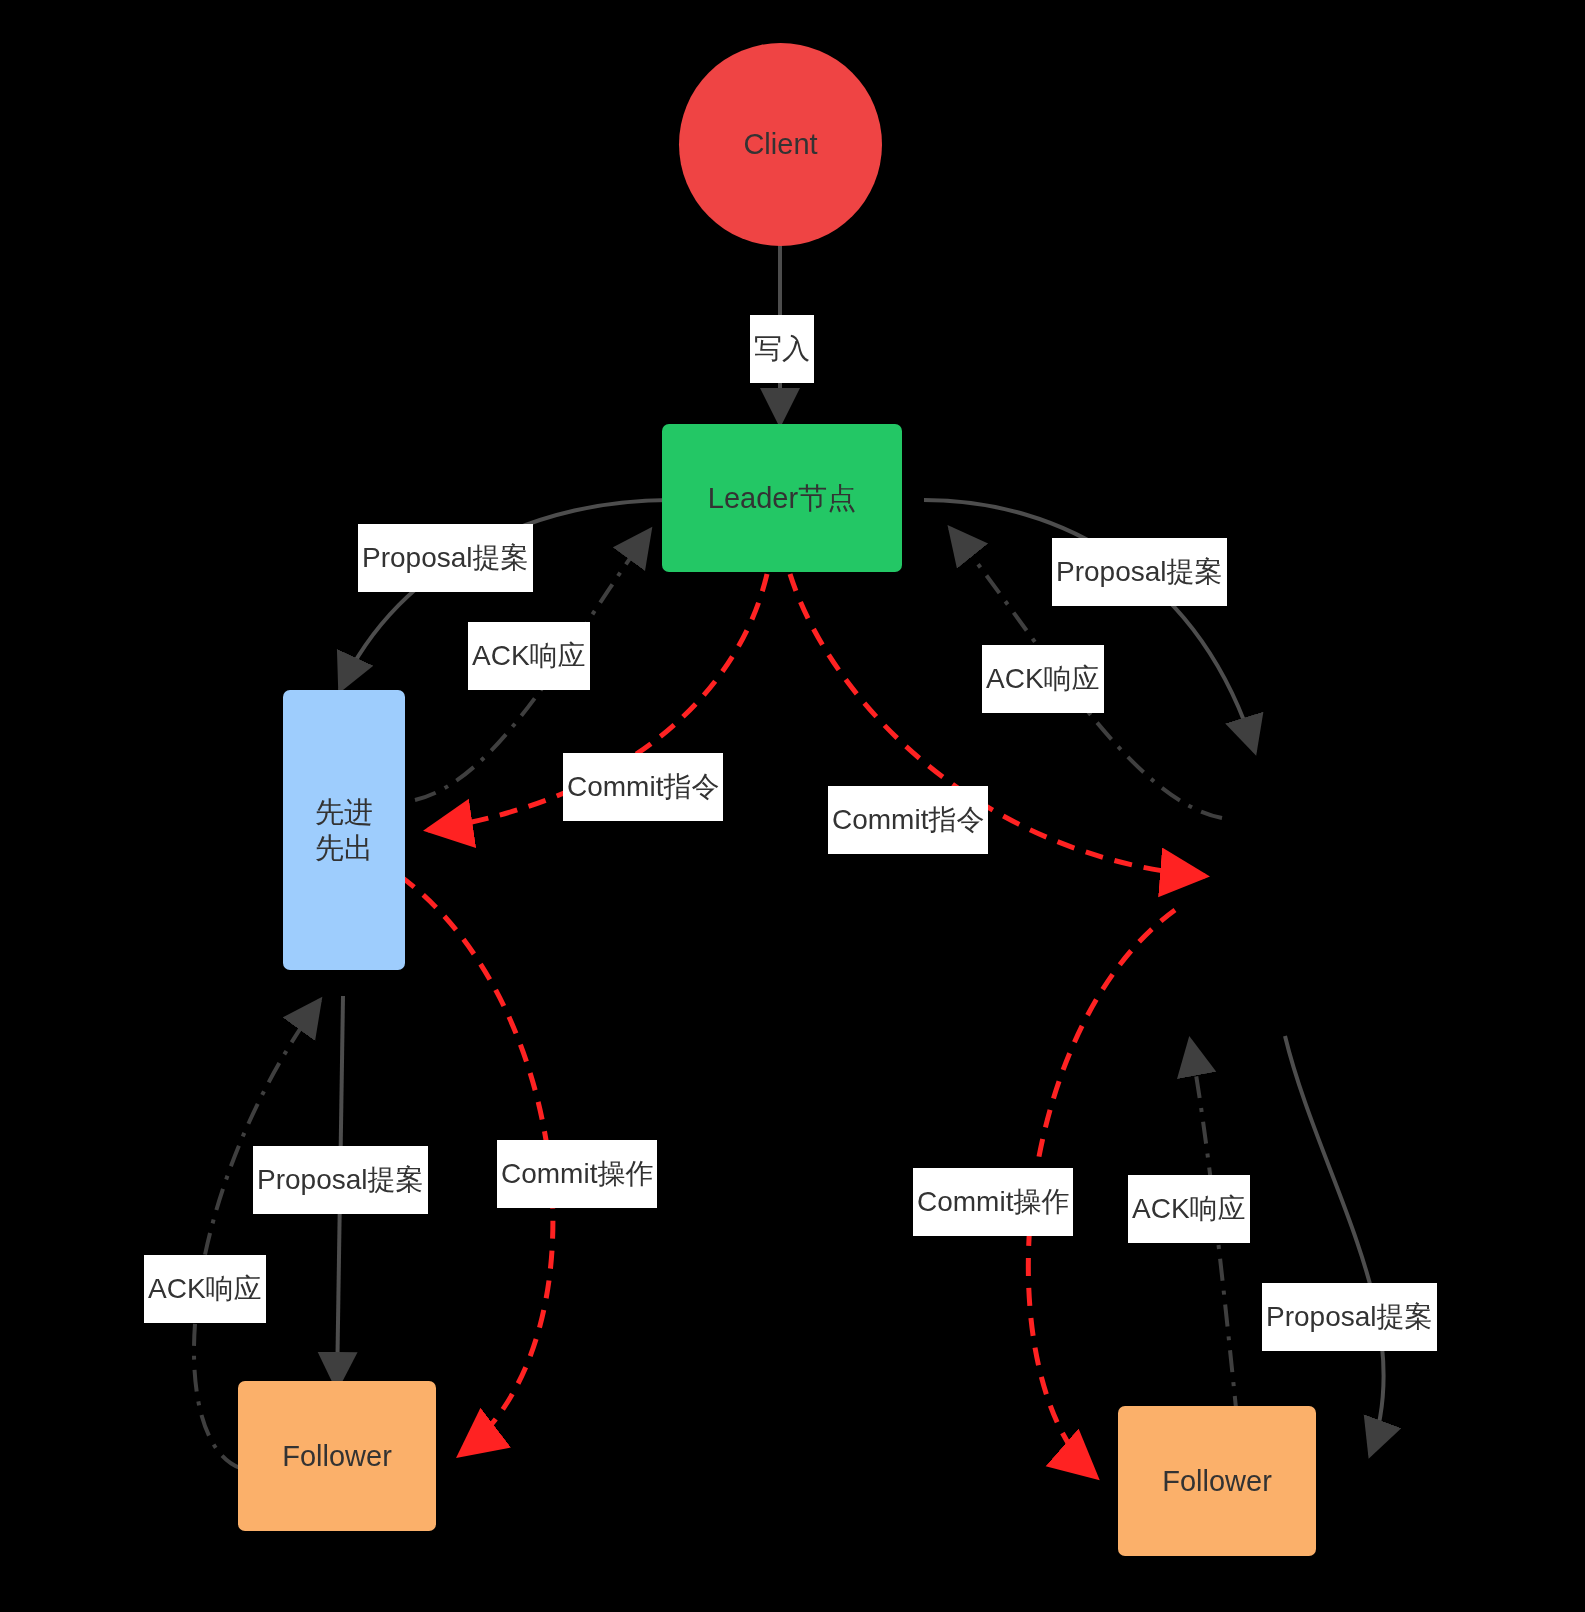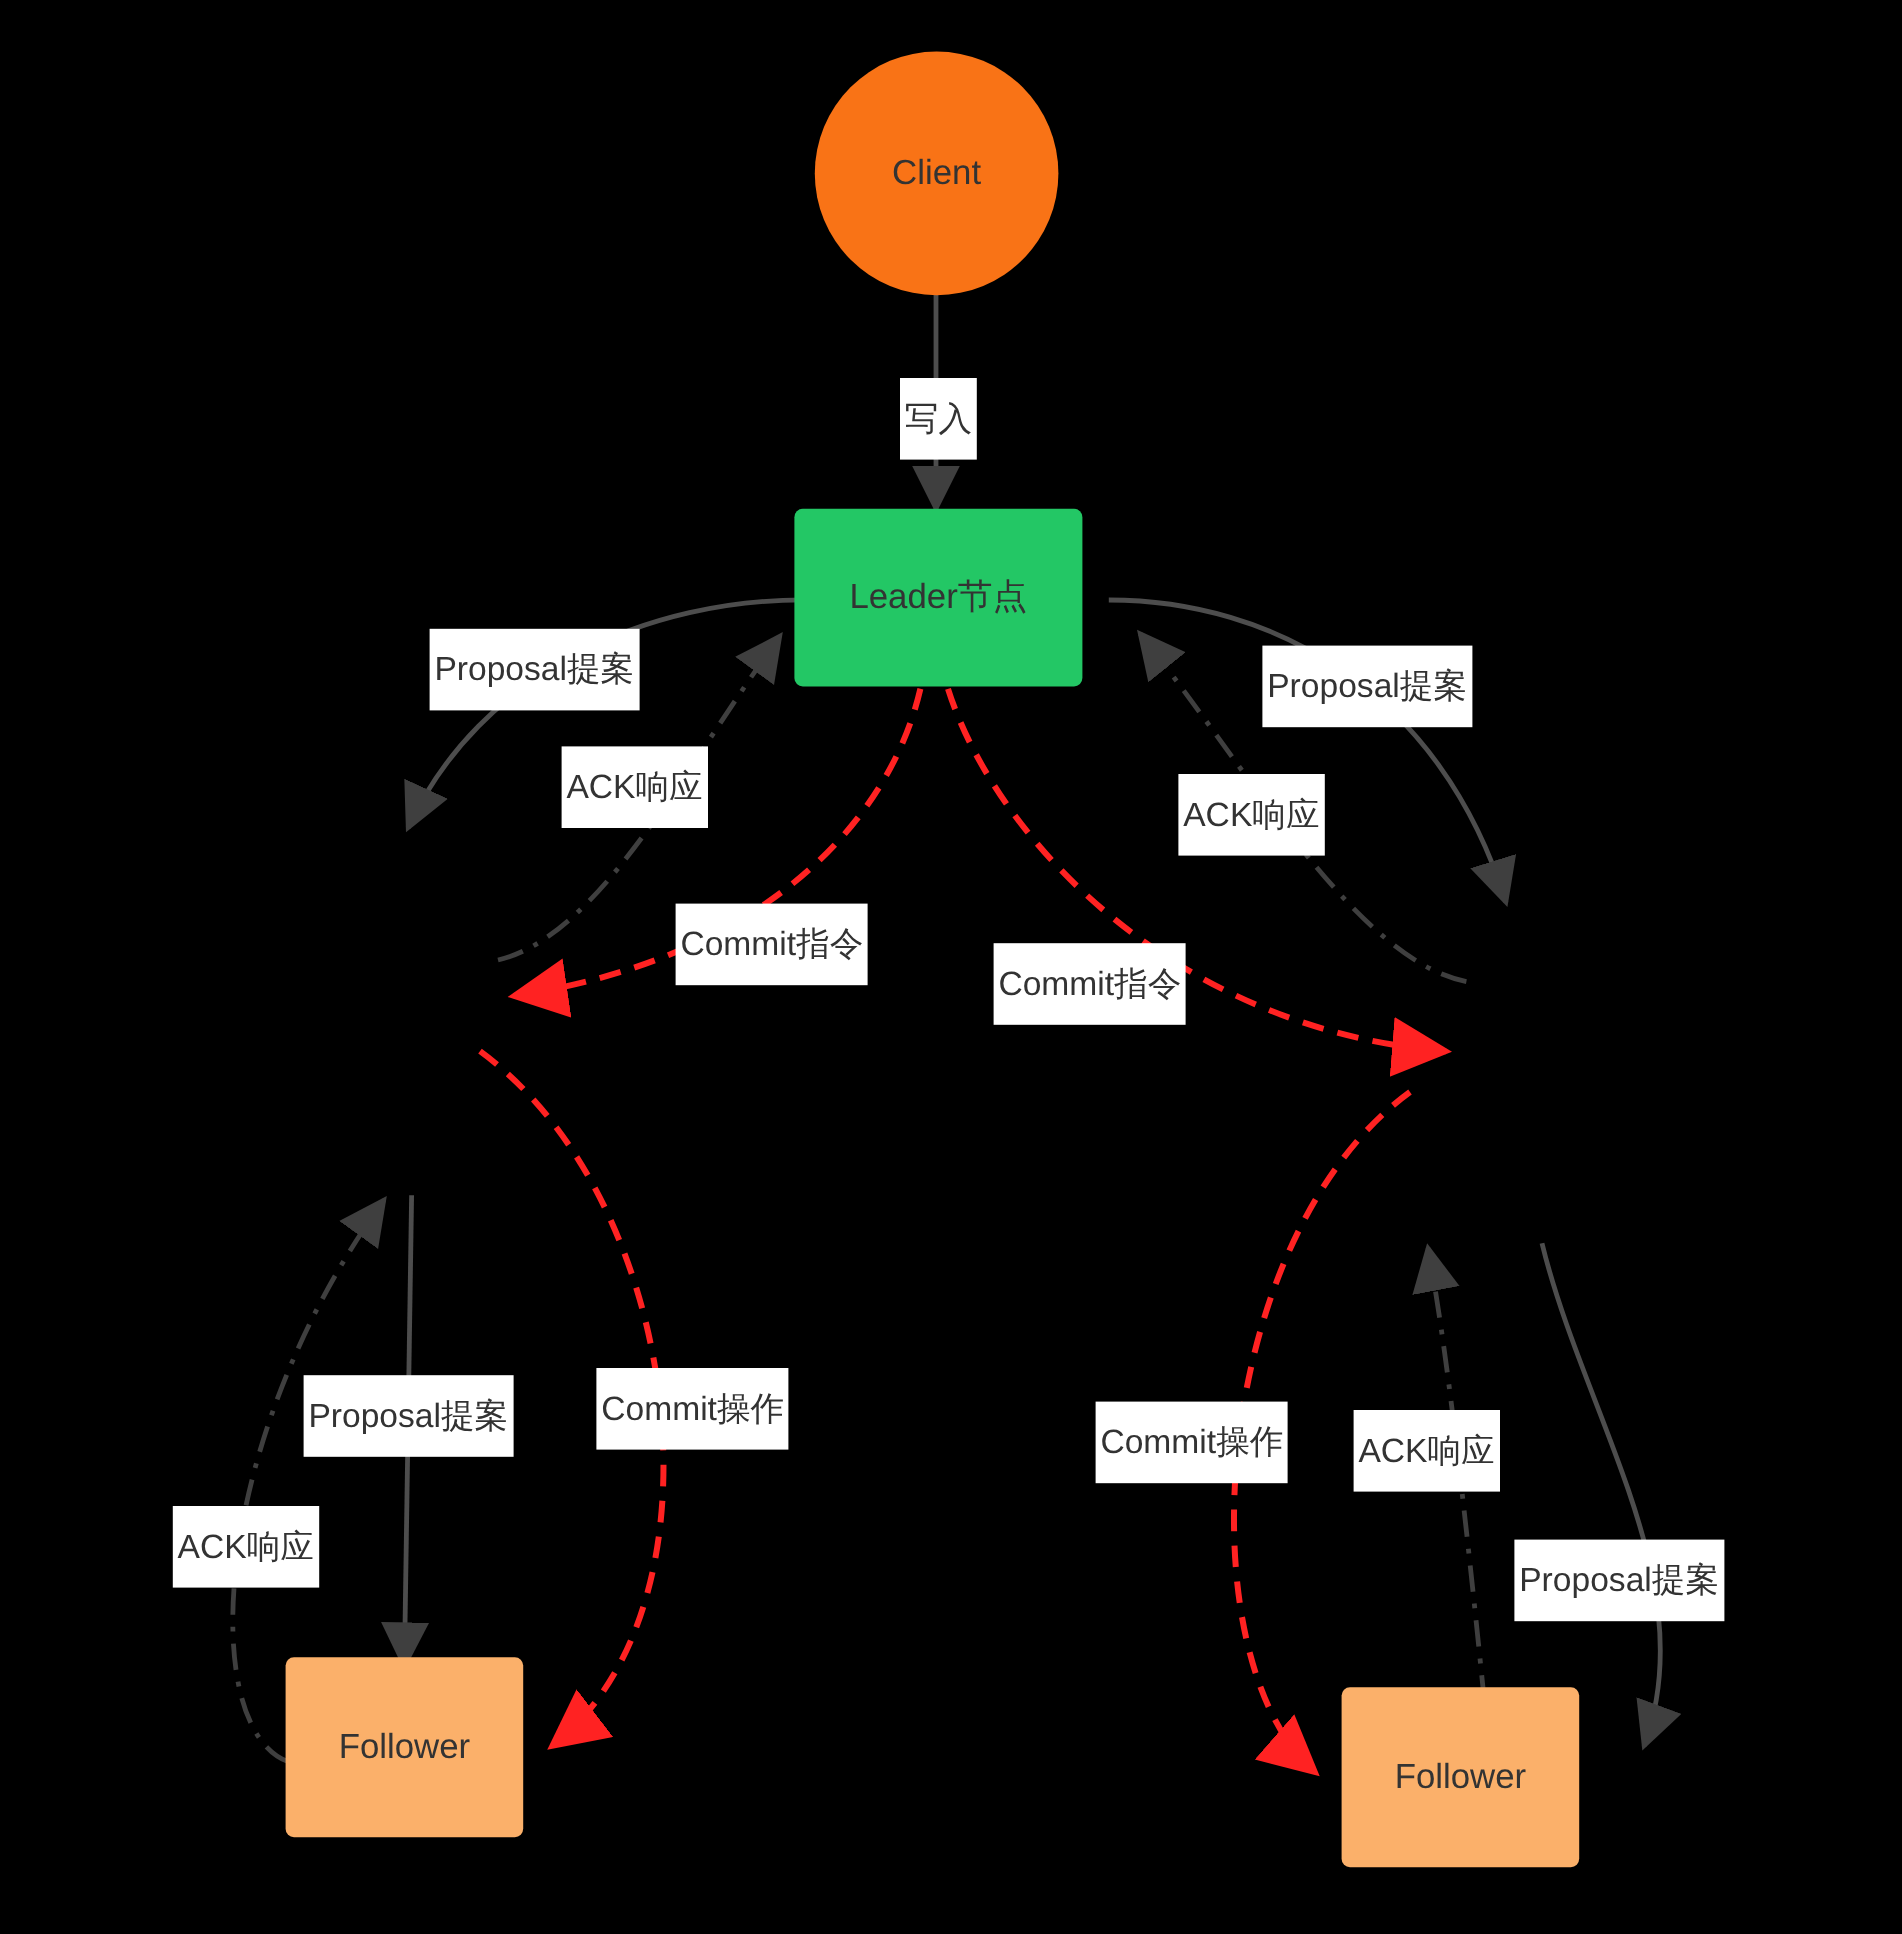--- a/index.html
+++ b/index.html
@@ -28,21 +28,21 @@
     align-items: center;
     justify-content: center;
     text-align: center;
     color: #333333;
     font-size: 29px;
     line-height: 1.25;
     z-index: 5;
   }
   .node-client {
     border-radius: 50%;
-    background: #f97316;
+    background: #ef4444;
     justify-content: center;
   }
   .node-leader {
     border-radius: 7px;
     background: #23c765;
     text-align: right;
   }
   .node-queue {
     border-radius: 7px;
     background: #9ecdfd;
@@ -105,20 +105,24 @@
   </svg>
 
   <div class="node node-client" style="left:679px; top:43px; width:203px; height:203px;">
     <span>Client</span>
   </div>
 
   <div class="node node-leader" style="left:662px; top:424px; width:240px; height:148px;">
     <span>Leader节点</span>
   </div>
 
+  <div class="node node-queue" style="left:283px; top:690px; width:122px; height:280px; flex-direction:column;">
+    <span>先进</span>
+    <span>先出</span>
+  </div>
 
 
   <div class="node node-follower" style="left:238px; top:1381px; width:198px; height:150px;">
     <span>Follower</span>
   </div>
 
   <div class="node node-follower" style="left:1118px; top:1406px; width:198px; height:150px;">
     <span>Follower</span>
   </div>
 

